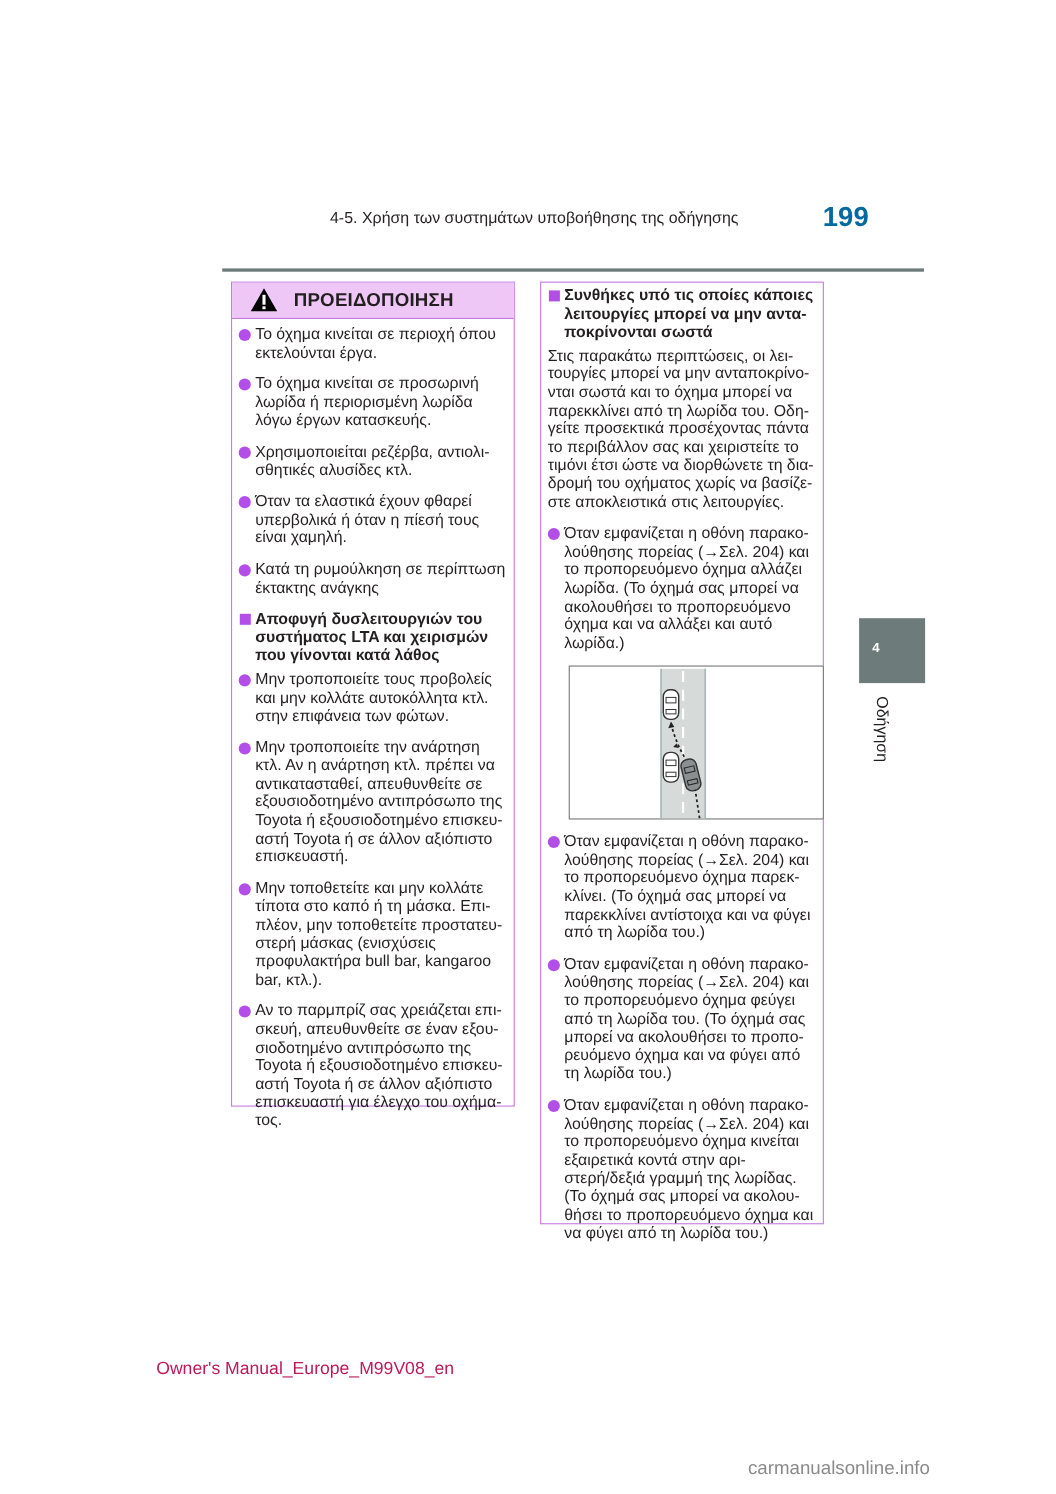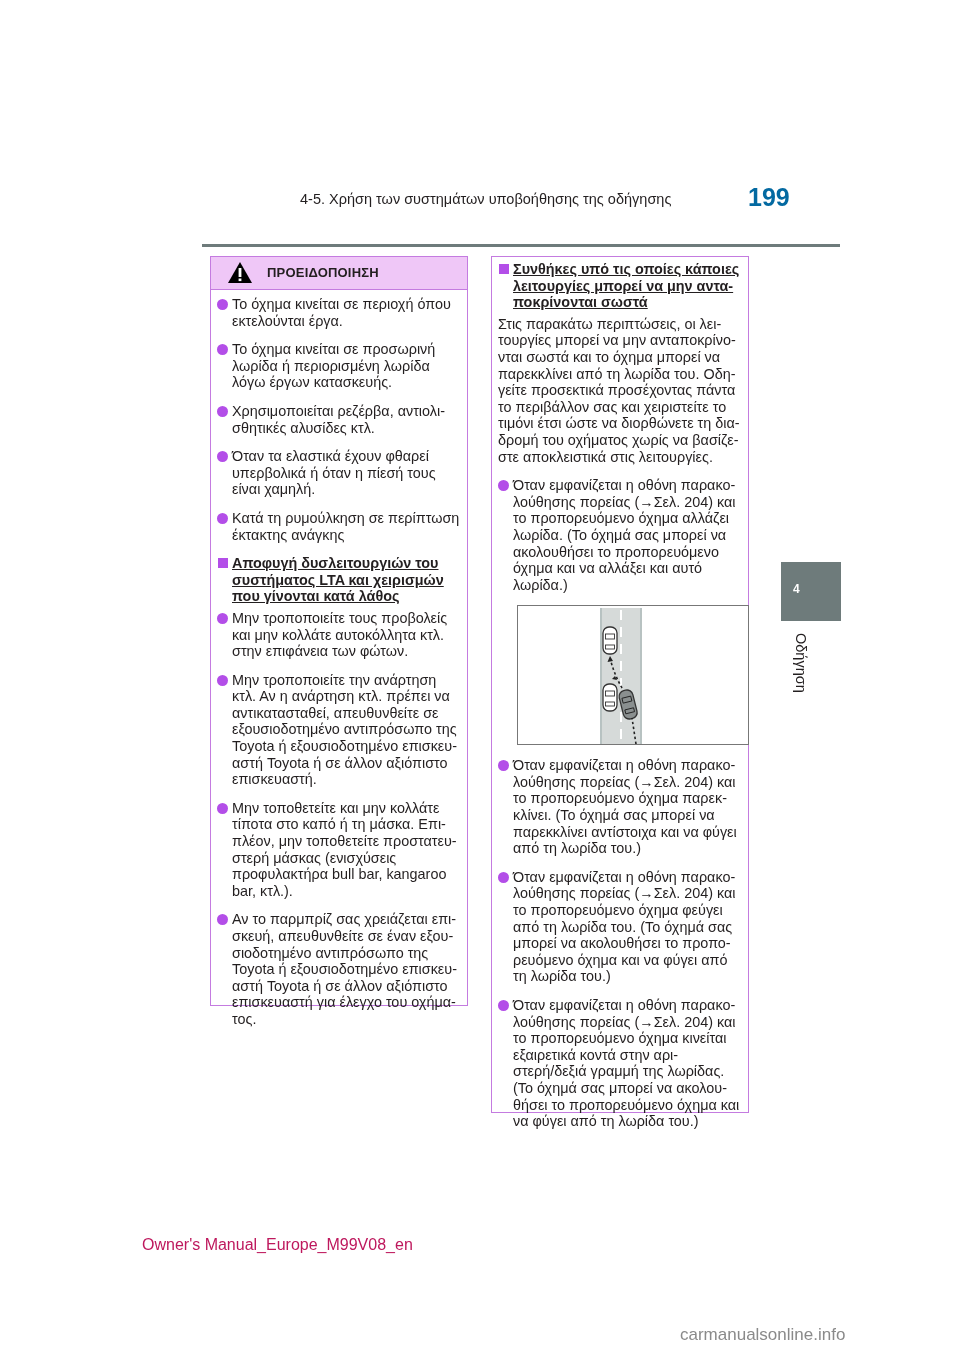--- a/index.html
+++ b/index.html
@@ -10,25 +10,25 @@
   .header-rule { position:absolute; left:202px; top:244px; width:638px; height:3px; background:#6e7b7b; }
   .tab-box { position:absolute; left:781px; top:562px; width:60px; height:59px; background:#6e7b7b; }
   .tab-num { position:absolute; left:12px; top:20px; color:#fff; font-size:12px; font-weight:bold; }
   .tab-label { position:absolute; left:793px; top:633px; font-size:14.5px; color:#231f20;
                writing-mode:vertical-rl; white-space:nowrap; }
   .col { position:absolute; font-size:14.4px; line-height:16.6px; }
   .warn-box { left:210px; top:256px; width:258px; height:750px; border:1px solid #c47be0; box-sizing:border-box; }
   .warn-head { background:#efc7f7; height:32px; display:flex; align-items:center; padding-left:16px; border-bottom:1px solid #c47be0; }
   .warn-icon { width:26px; height:24px; margin-right:14px; position:relative; }
   .warn-icon svg { display:block; }
-  .warn-title { font-weight:bold; font-size:13px; letter-spacing:0.2px; }
+  .warn-title { font-weight:bold; font-size:17px; letter-spacing:0.2px; }
   .body { padding:6px 6px 0 6px; }
   .bullet { position:relative; padding-left:15px; margin-bottom:12px; }
   .bullet .dot { position:absolute; left:0; top:3px; width:11px; height:11px; border-radius:50%; background:#b34ee8; }
-  .sq-head { position:relative; padding-left:15px; font-weight:bold; margin-bottom:5px;text-decoration:underline; }
+  .sq-head { position:relative; padding-left:15px; font-weight:bold; margin-bottom:5px; }
   .sq-head .sq { position:absolute; left:1px; top:3px; width:10px; height:10px; background:#b34ee8; }
   .para { margin-bottom:12px; }
   .info-box { left:491px; top:256px; width:258px; height:857px; border:1px solid #c47be0; box-sizing:border-box; }
   .info-box .body { padding-top:4px; }
   .figure { position:relative; width:232px; height:140px; border:1px solid #777; margin:0 0 12px 19px; box-sizing:border-box; background:#fff; }
   .footer-left { position:absolute; left:142px; top:1236px; font-size:16px; color:#be185d; }
   .footer-right { position:absolute; left:680px; top:1325px; font-size:17px; color:#8a8a8a; }
   .line { display:block; white-space:nowrap; }
 </style>
 </head>

